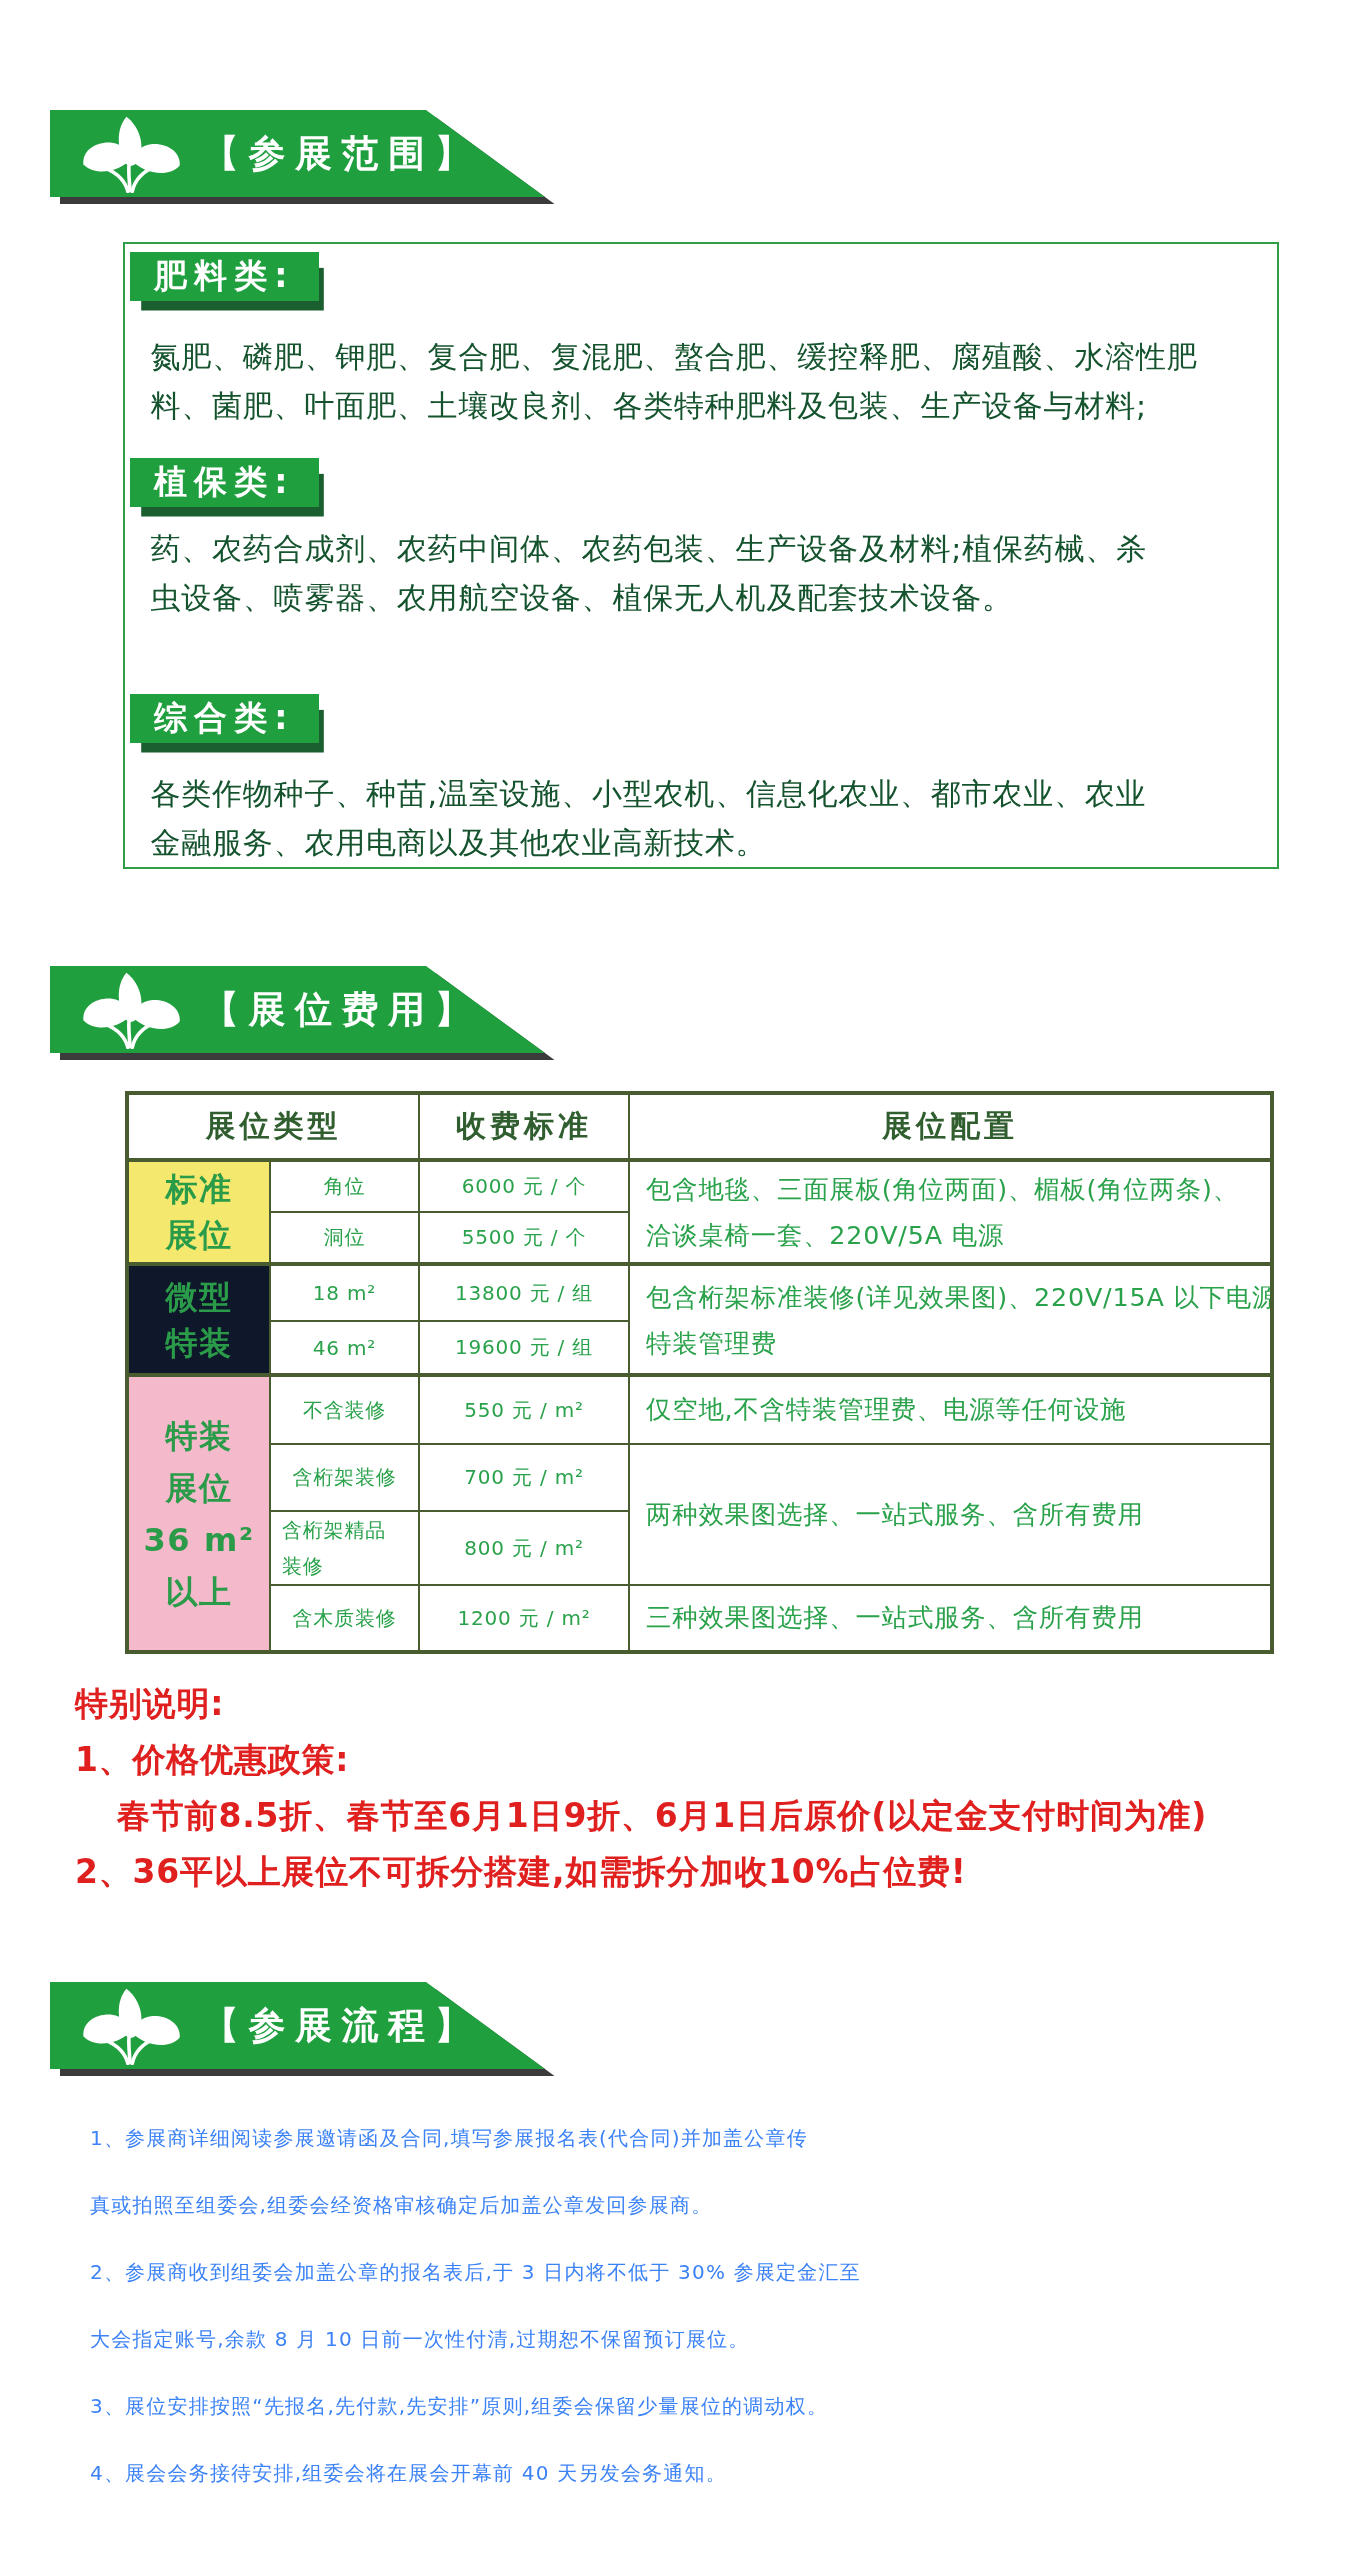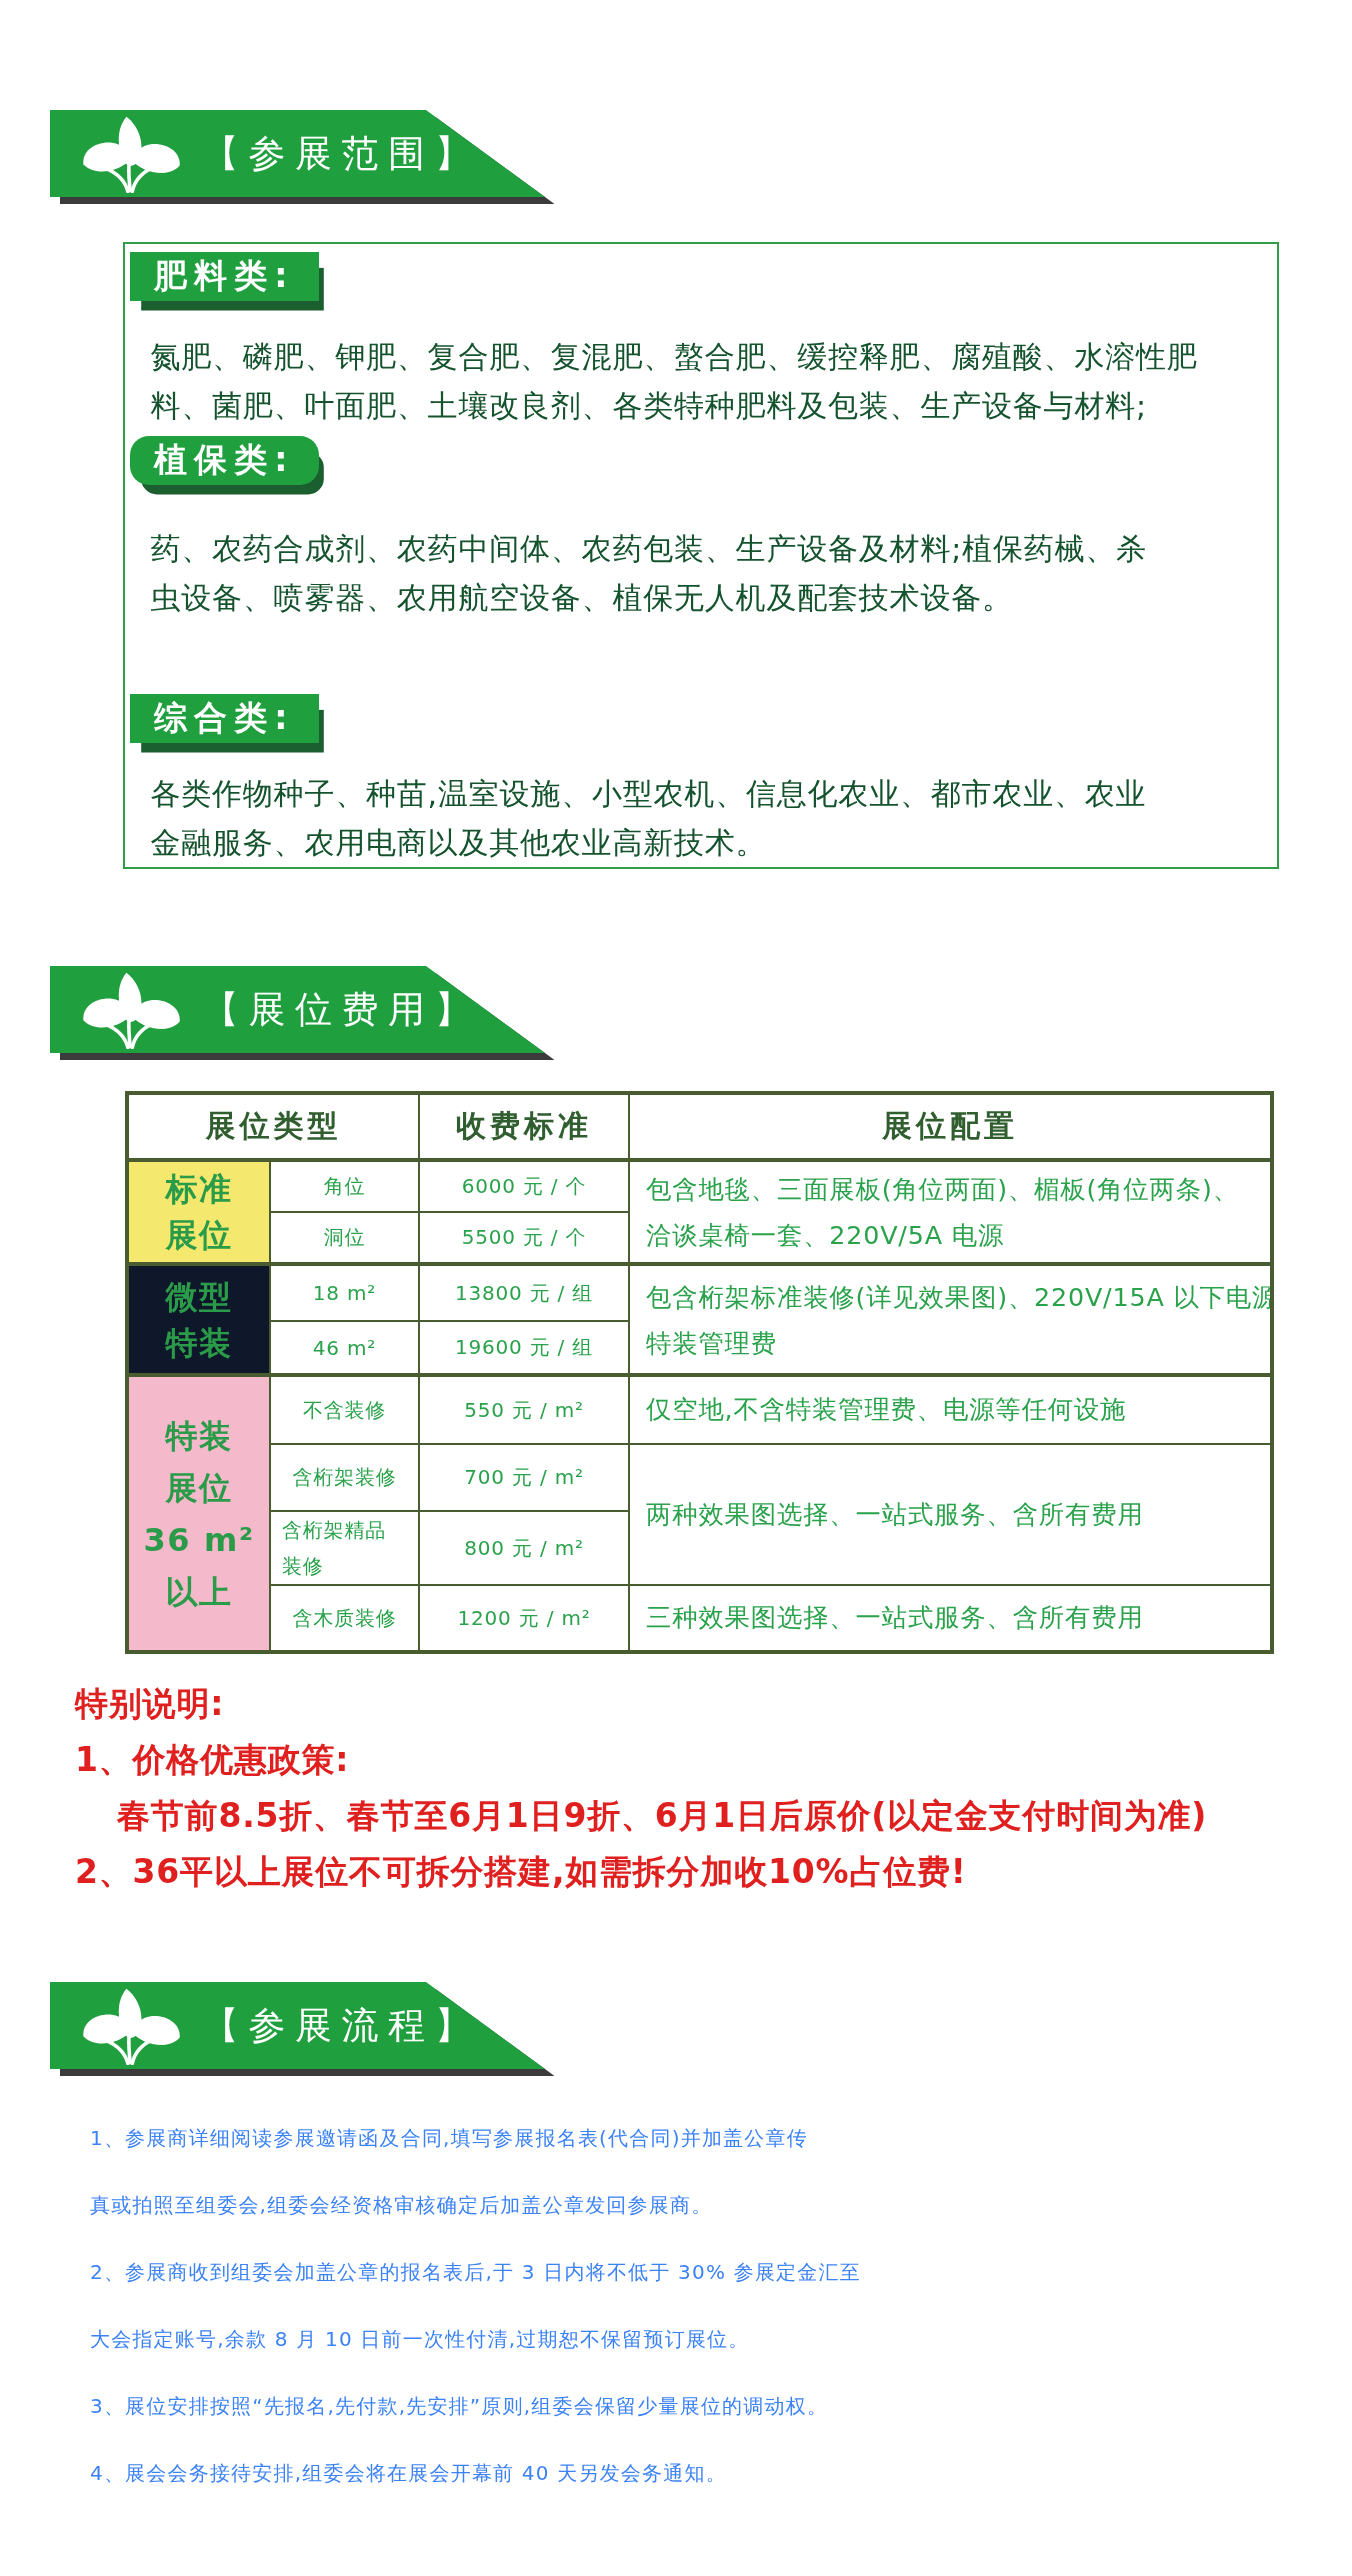--- a/index.html
+++ b/index.html
@@ -16,42 +16,42 @@
     background:#3b3b3b;
     clip-path:polygon(0 0, 376px 0, 495px 87px, 0 87px);
   }
   .banner .face {
     position:absolute; left:0; top:0; width:495px; height:87px;
     background:#1f9f3e;
     clip-path:polygon(0 0, 376px 0, 495px 87px, 0 87px);
     display:flex; align-items:center; padding-left:22px; box-sizing:border-box;
   }
   .banner .title {
-    color:#ffffff; font-weight:normal; font-size:37px; letter-spacing:9.5px;
+    color:#ffffff; font-weight:bold; font-size:37px; letter-spacing:9.5px;
     margin-left:11px; white-space:nowrap;
   }
 
   
   .section-box {
     position:absolute; left:123px; top:242px; width:1156px; height:627px;
     border:2.4px solid #2f9e47; background:#ffffff; box-sizing:border-box;
   }
   .cat-label {
     position:absolute; left:4.8px; width:189px; height:49px;
     background:#1f9f3e; color:#ffffff; font-size:33px; font-weight:bold;
     letter-spacing:7.1px; display:flex; align-items:center; justify-content:center;
     box-shadow:8px 12.7px 0 -3.2px #1b5e2f;
   }
   .cat-text {
     position:absolute; left:25.4px; width:1103px;
     color:#14532d; font-size:30px; letter-spacing:0.8px;
   }
   .cat-text div { height:49px; line-height:49px; white-space:nowrap; }
   .lbl-1 { top:8px; }  .txt-1 { top:88px; }
-  .lbl-2 { top:192px;border-radius:19px; } .txt-2 { top:280px; }
+  .lbl-2 { top:214px; } .txt-2 { top:280px; }
   .lbl-3 { top:450px; } .txt-3 { top:525px; }
 
   
   .fee-table {
     position:absolute; left:125px; top:1091px; width:1145px;
     border-collapse:collapse; table-layout:fixed;
     border:4.8px solid #485c30;
   }
   .fee-table th, .fee-table td {
     border:2.4px solid #485c30; padding:0; overflow:hidden;

